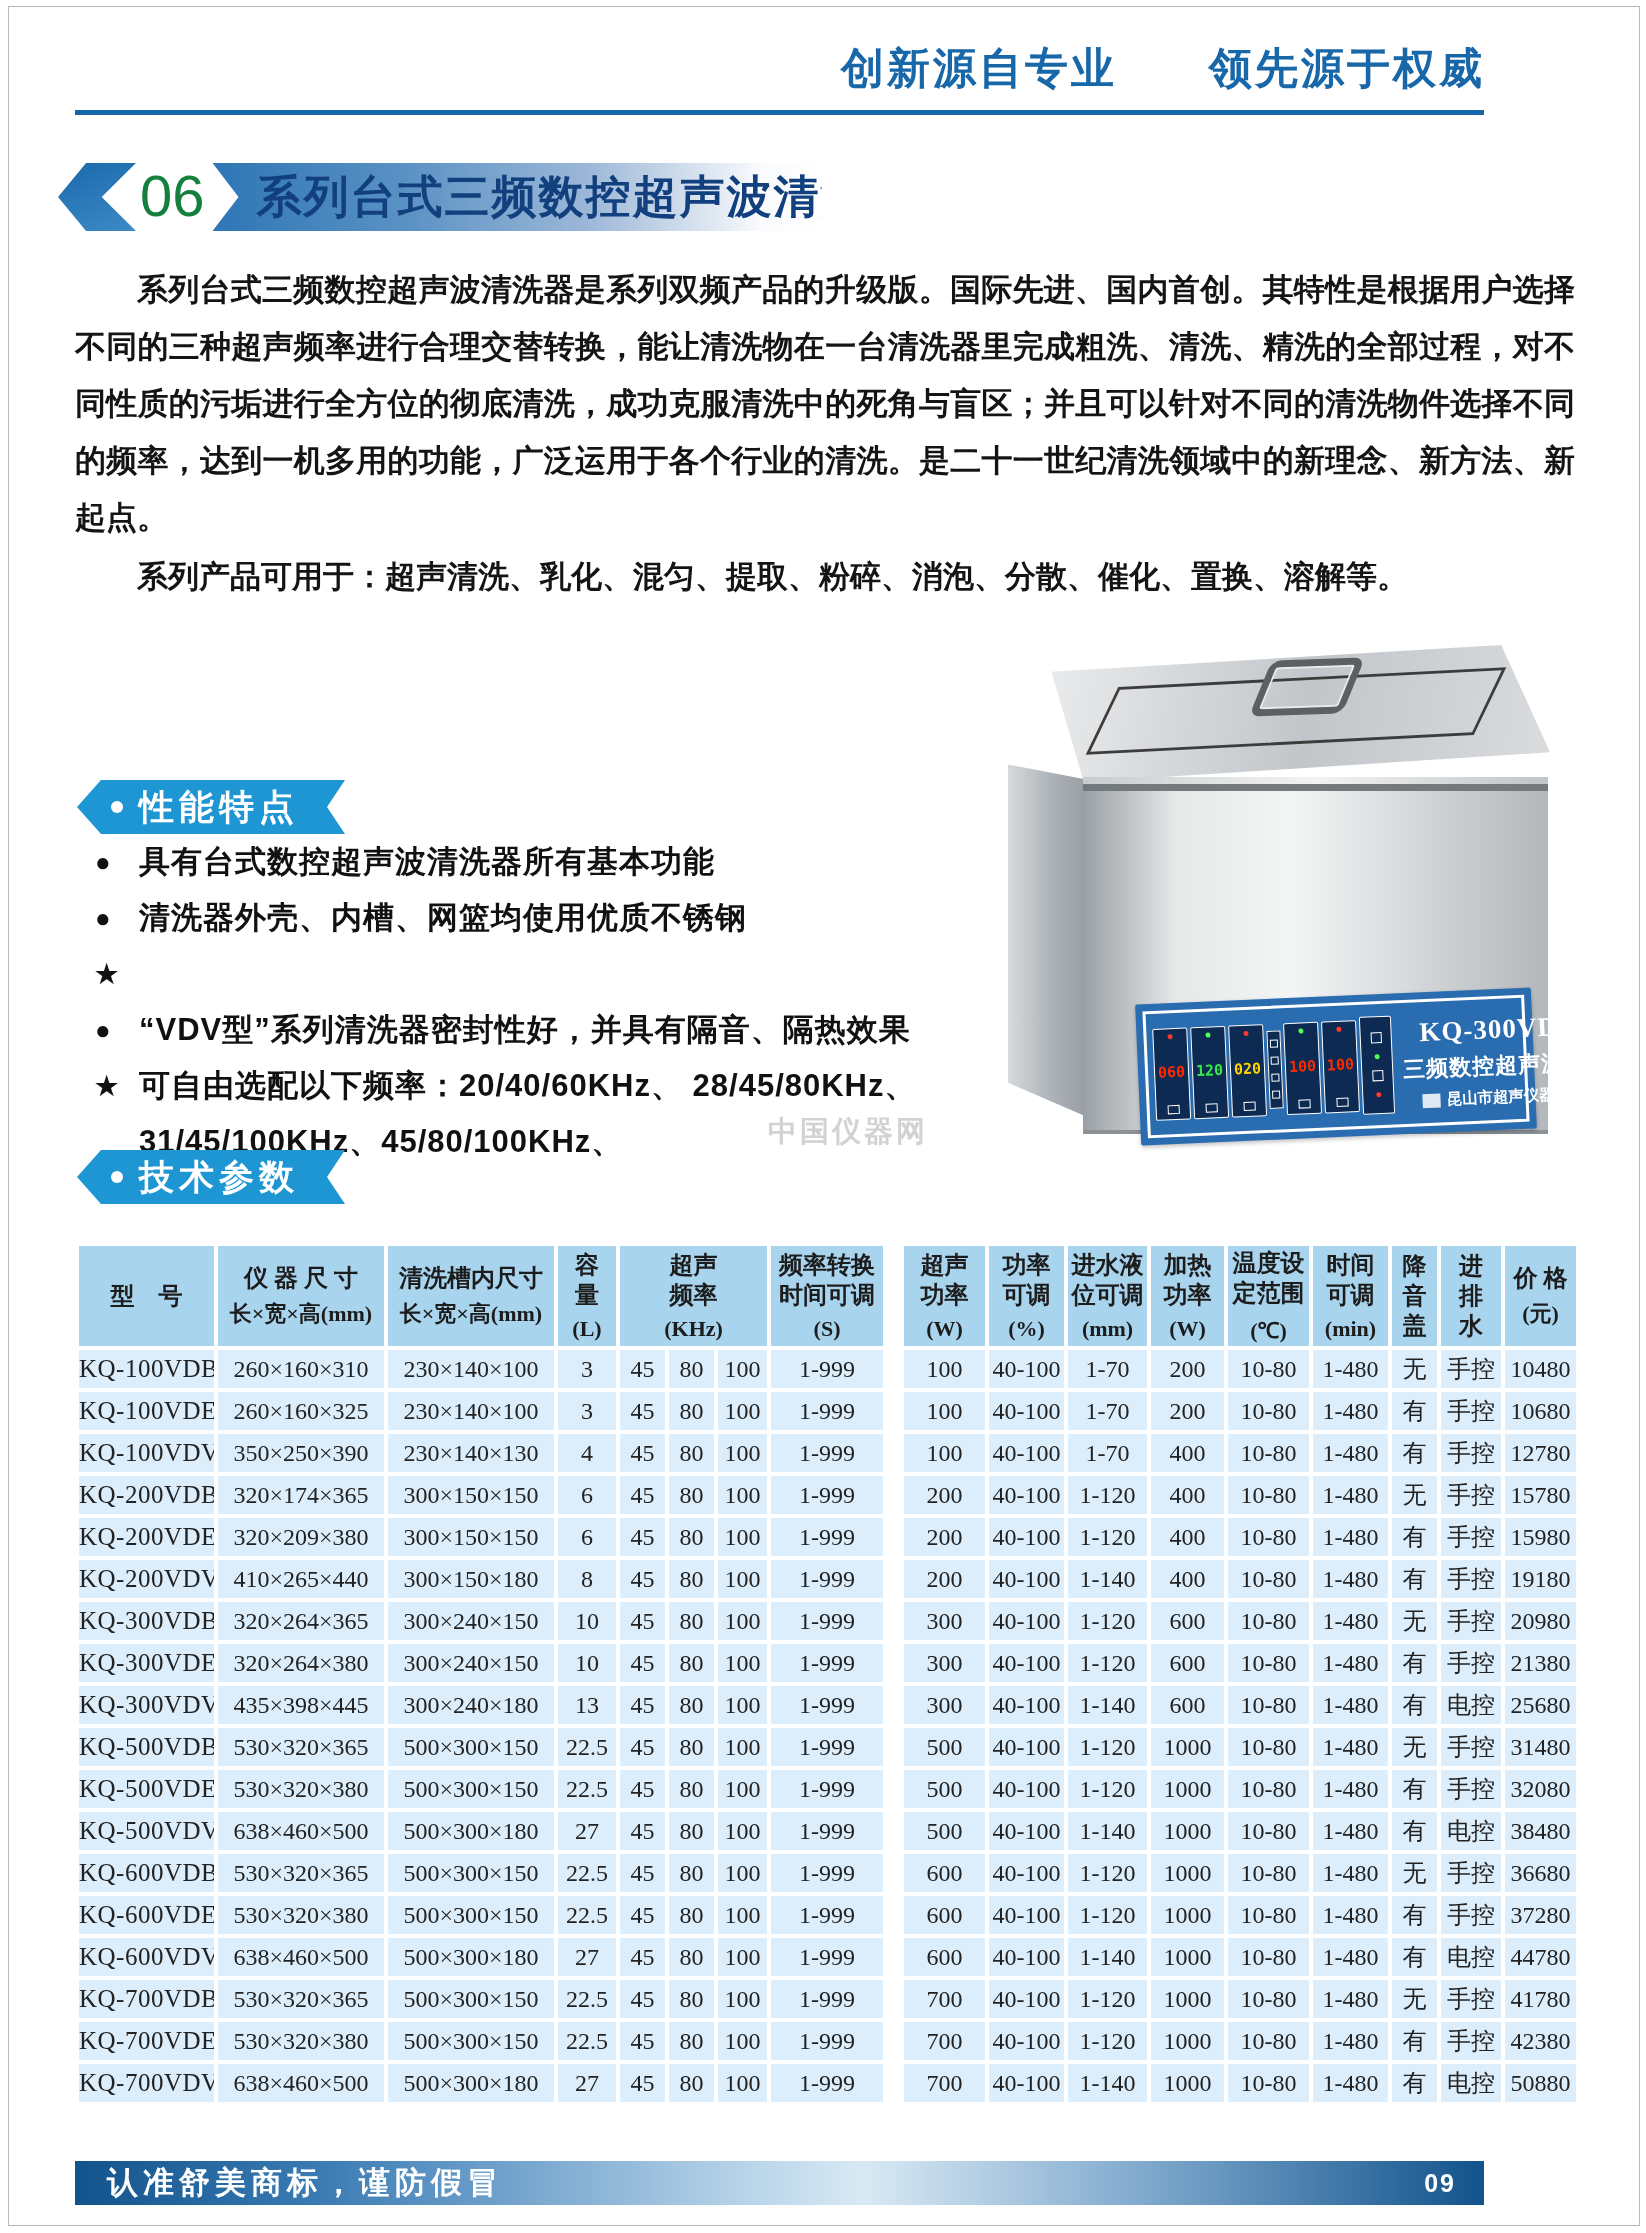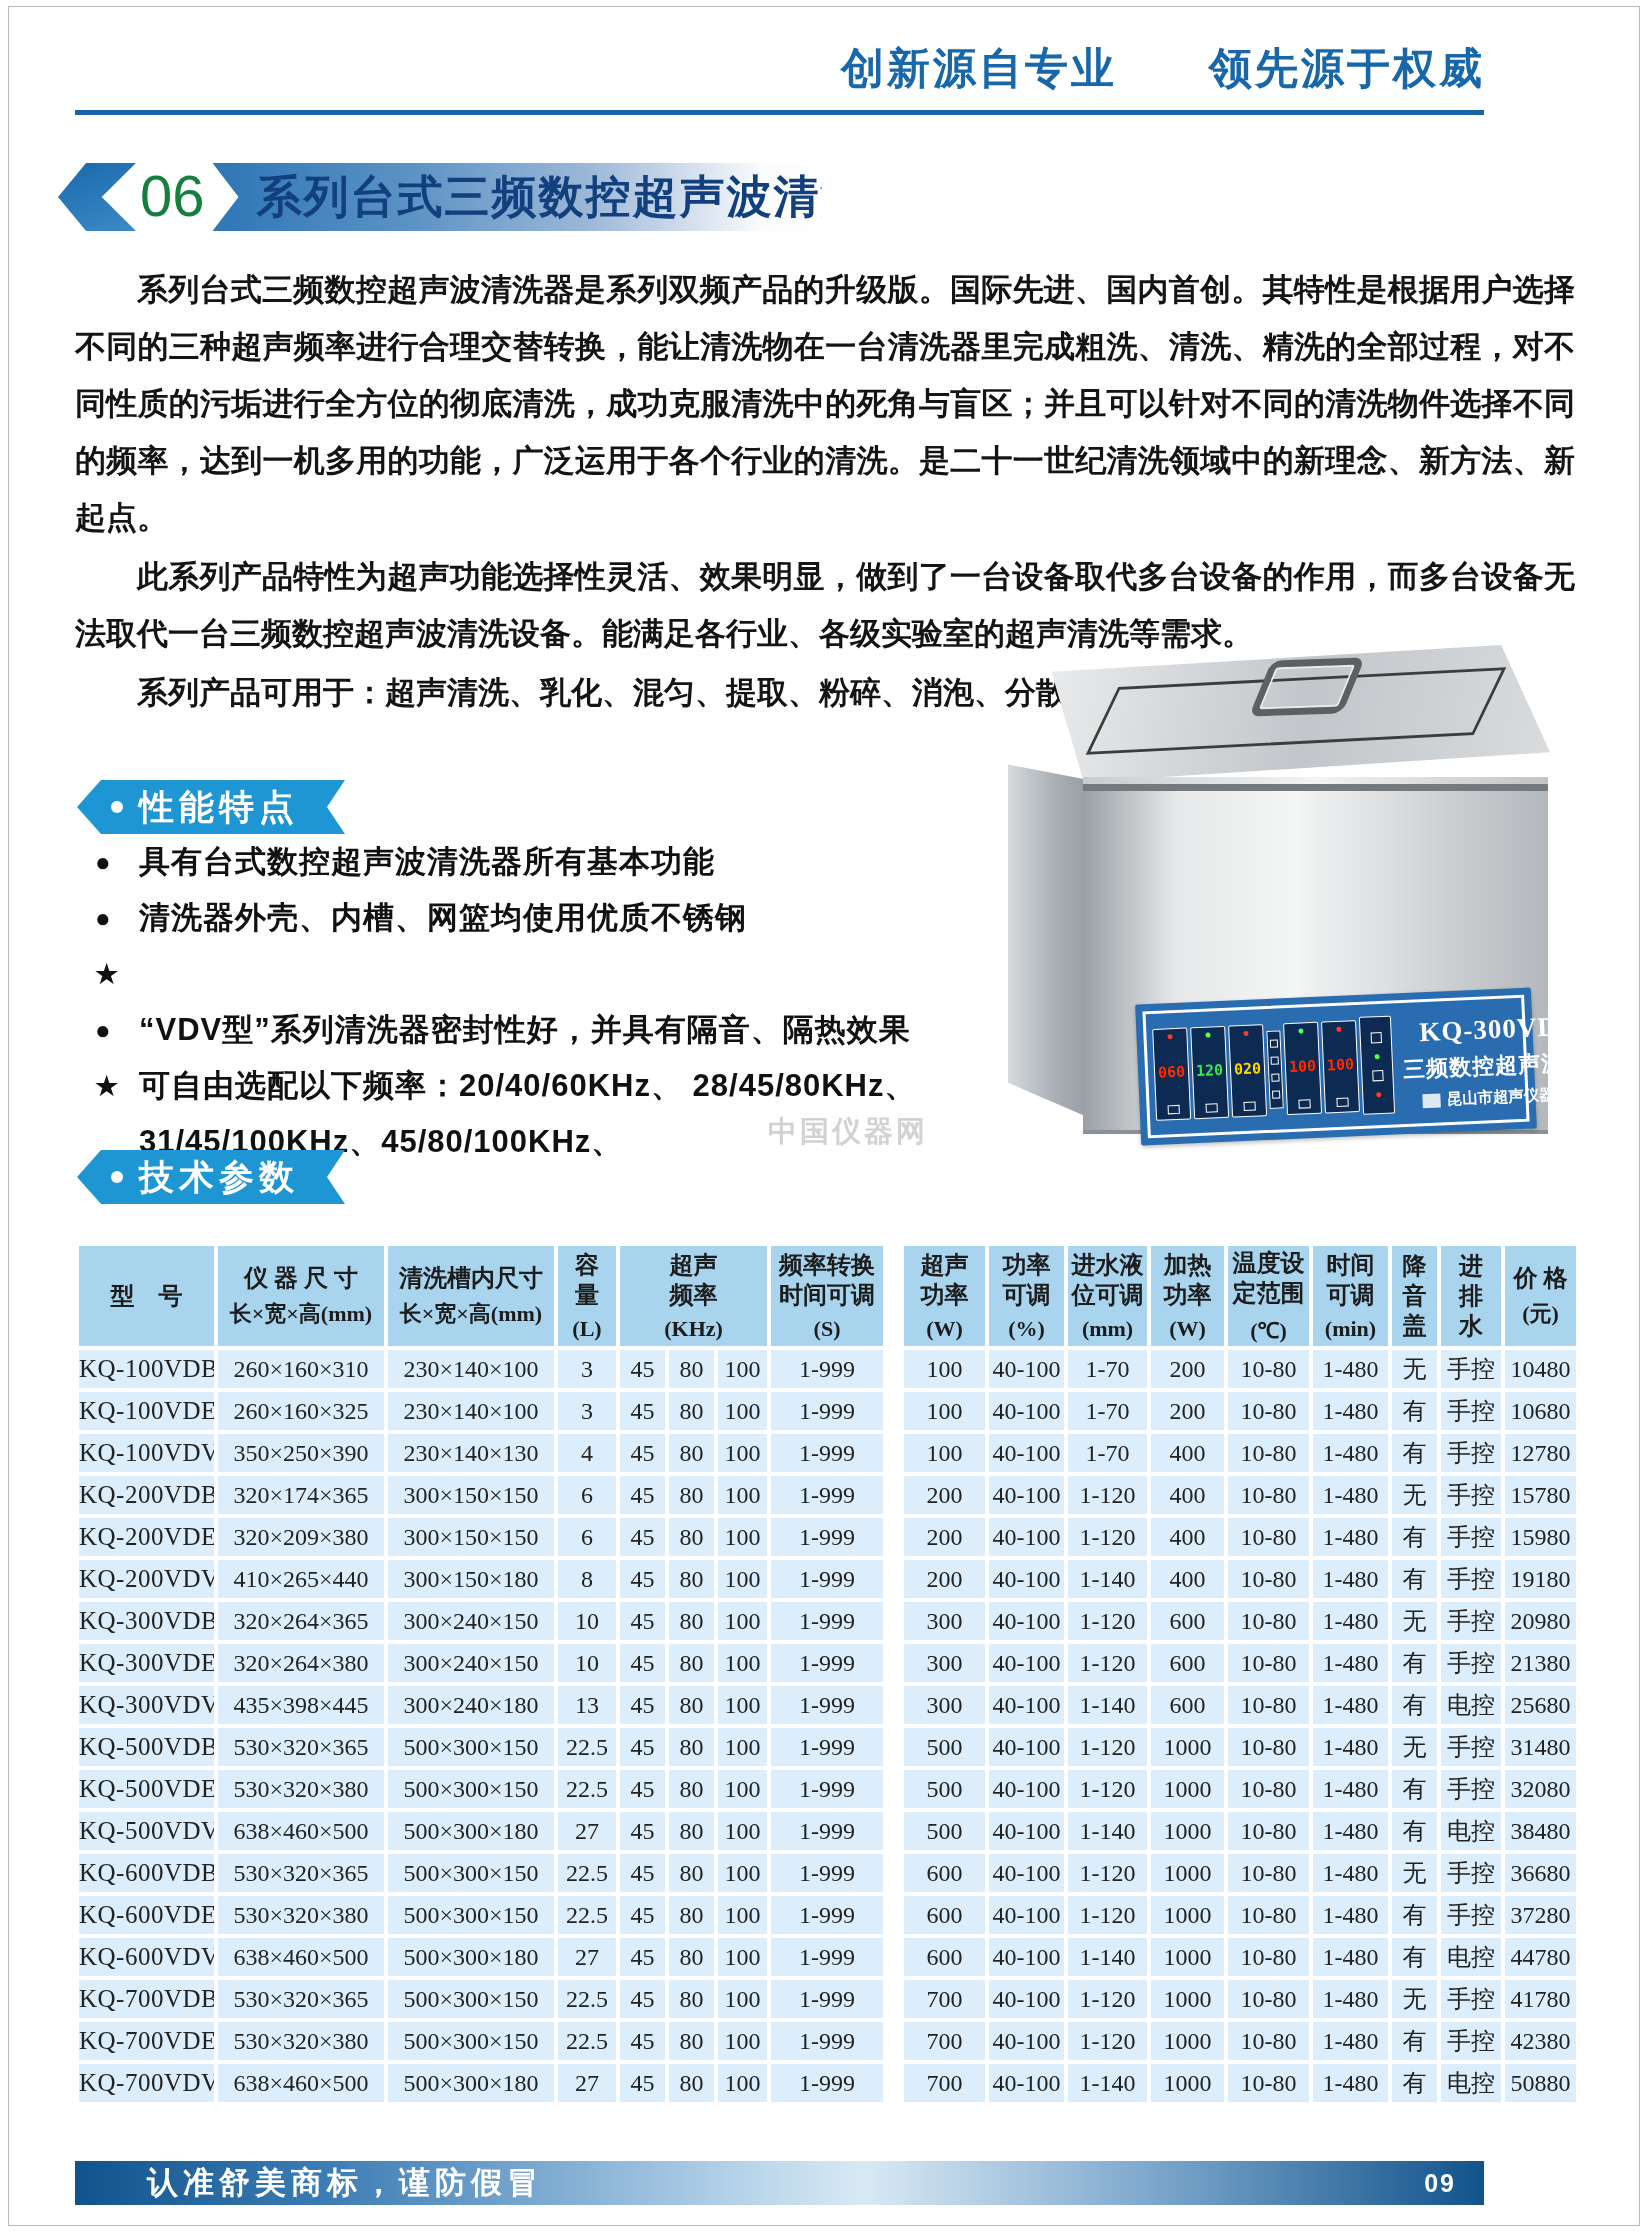--- a/index.html
+++ b/index.html
@@ -161,21 +161,21 @@
   }
   table.spec td.model { font-size:25px; letter-spacing:0.5px; }
   table.spec th.spacer, table.spec td.spacer { background:transparent; }
 
   
   .footer-bar {
     position:absolute; left:75px; top:2161px; width:1409px; height:44px;
     background:linear-gradient(90deg,#12538c 0%,#3d7db5 18%,#b9d5ea 48%,#d9e9f4 56%,#7fa9cd 76%,#12538c 100%);
     display:flex; align-items:center; color:#ffffff;
   }
-  .footer-notice { font-size:31px; font-weight:800; letter-spacing:5px; padding-left:32px;margin-left:40px; }
+  .footer-notice { font-size:31px; font-weight:800; letter-spacing:5px; padding-left:32px; }
   .footer-page   { margin-left:auto; padding-right:28px; font-size:25px; font-weight:800; letter-spacing:2px; }
 </style>
 </head>
 <body>
 
 <div class="page">
   <div class="page-frame"></div>
 
   <div class="slogan">创新源自专业　　领先源于权威</div>
   <div class="header-rule"></div>
@@ -183,21 +183,20 @@
   <div class="title-row">
     <div class="title-chevron"></div>
     <div class="title-num">06</div>
     <div class="title-banner">
       <span>系列台式三频数控超声波清洗器</span>
     </div>
   </div>
 
   <div class="intro">
     <p>系列台式三频数控超声波清洗器是系列双频产品的升级版。国际先进、国内首创。其特性是根据用户选择不同的三种超声频率进行合理交替转换，能让清洗物在一台清洗器里完成粗洗、清洗、精洗的全部过程，对不同性质的污垢进行全方位的彻底清洗，成功克服清洗中的死角与盲区；并且可以针对不同的清洗物件选择不同的频率，达到一机多用的功能，广泛运用于各个行业的清洗。是二十一世纪清洗领域中的新理念、新方法、新起点。</p>
-    <p>此系列产品特性为超声功能选择性灵活、效果明显，做到了一台设备取代多台设备的作用，而多台设备无法取代一台三频数控超声波清洗设备。能满足各行业、各级实验室的超声清洗等需求。</p>
     <p>系列产品可用于：超声清洗、乳化、混匀、提取、粉碎、消泡、分散、催化、置换、溶解等。</p>
   </div>
 
   <div class="badge features-badge">
     <span class="dot"></span>
     <span>性能特点</span>
   </div>
   <ul class="features-list">
     <li>
         <span class="mk">●</span>

